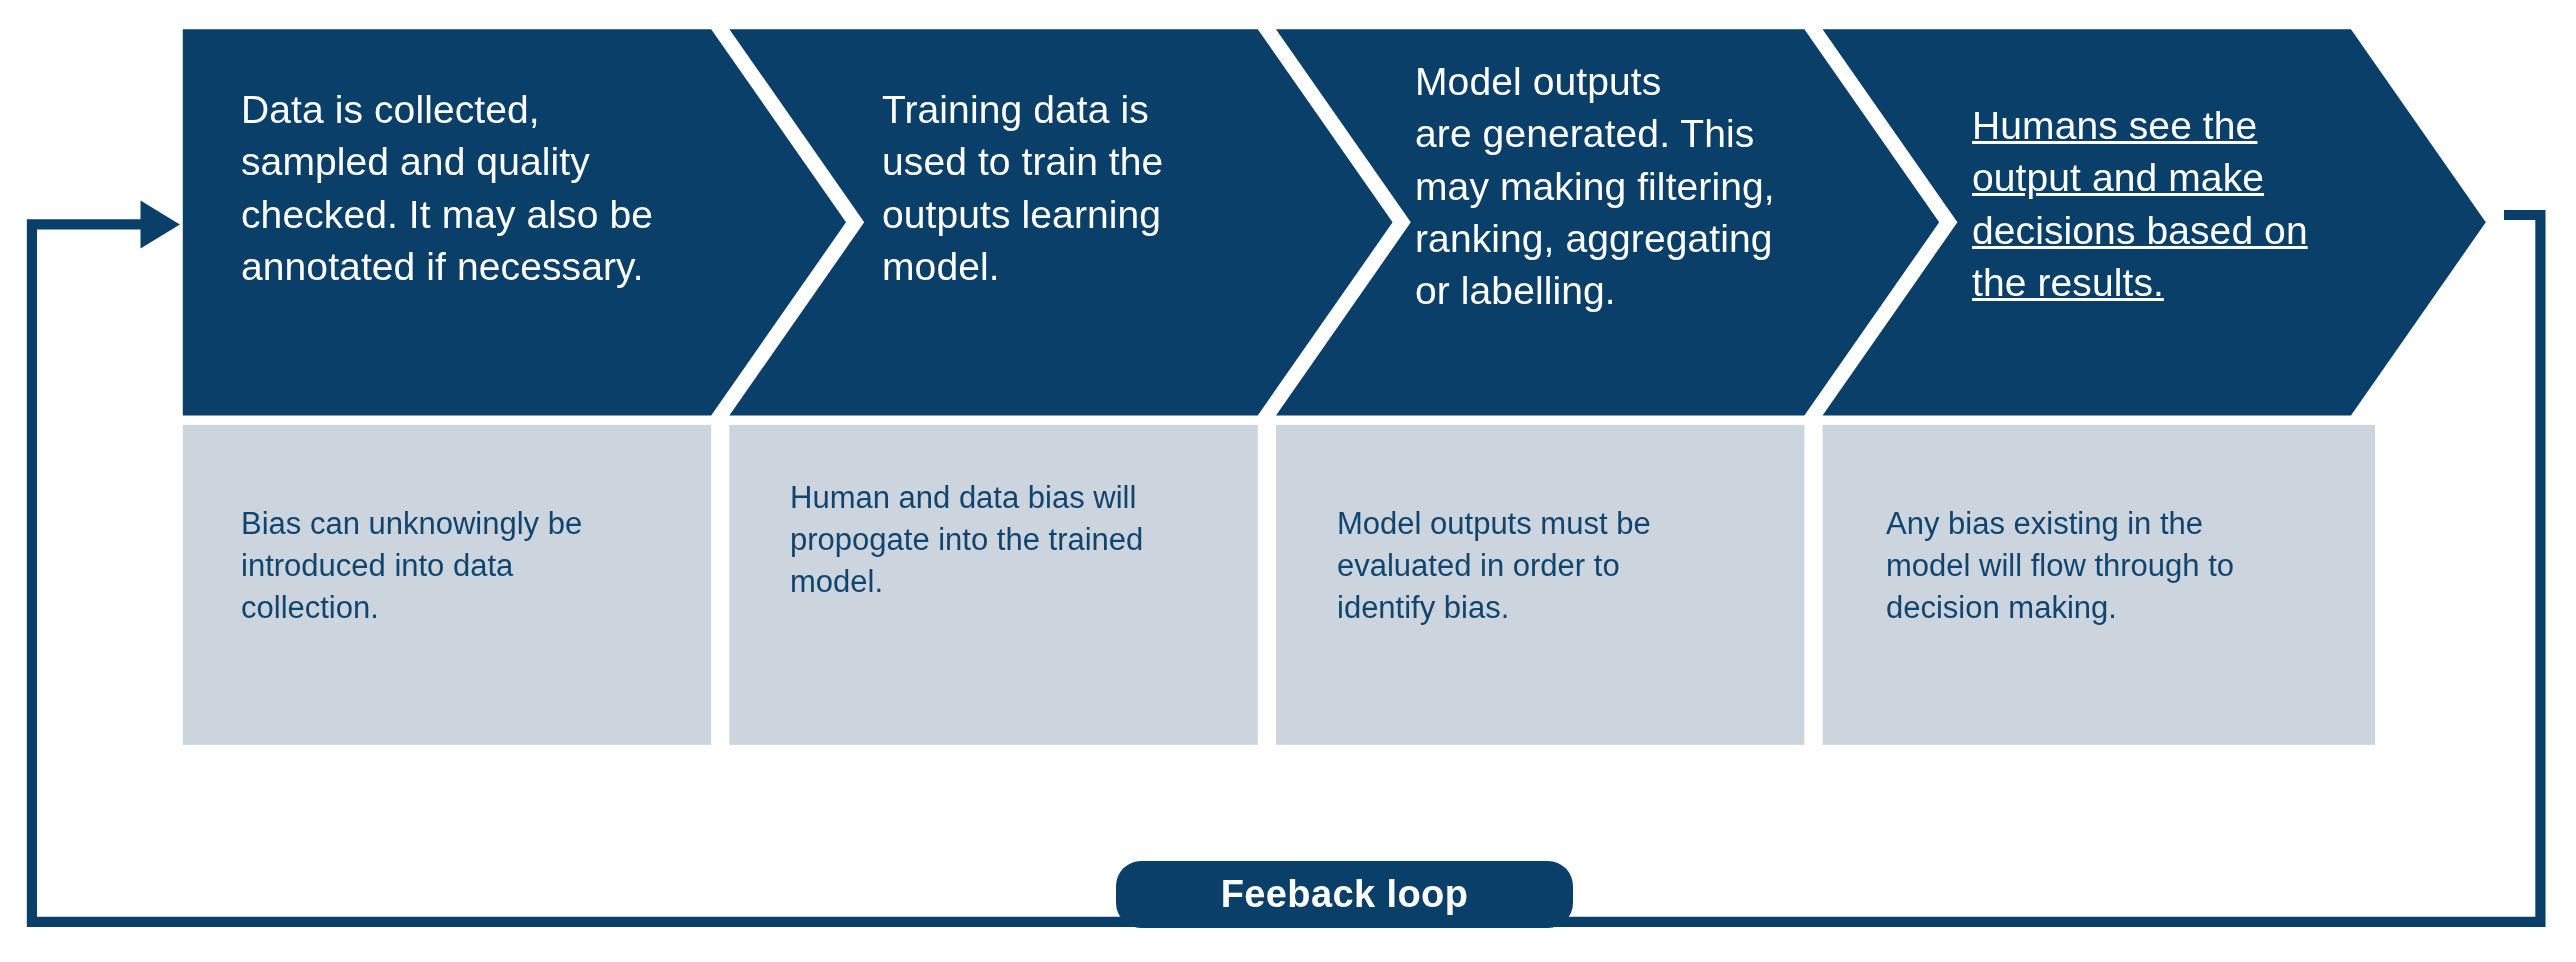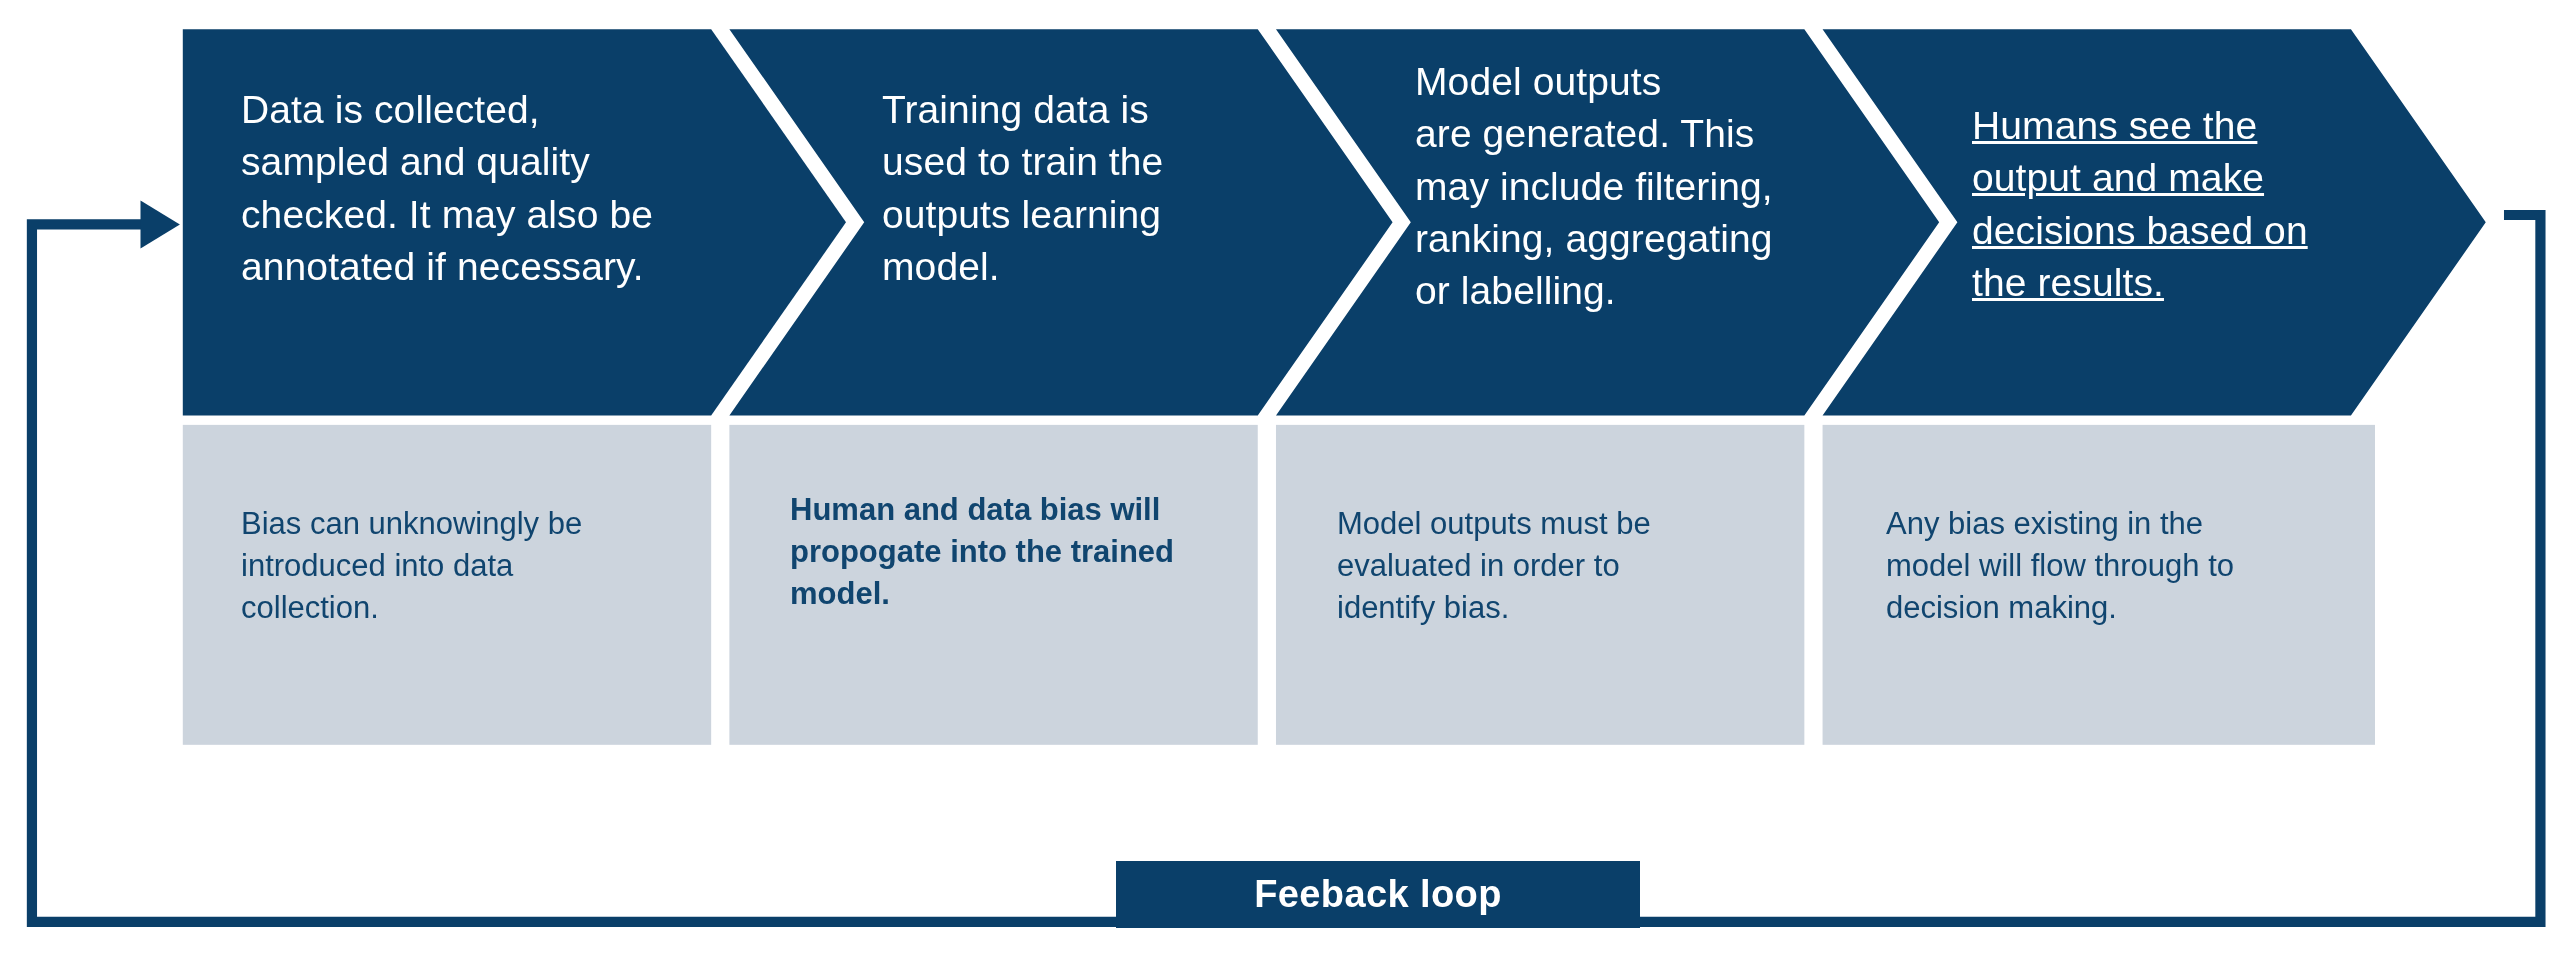--- a/index.html
+++ b/index.html
@@ -63,23 +63,24 @@
     text-align: center;
     width: 100%;
     top: 0;
     line-height: 67px;
     font-family: "Liberation Sans", sans-serif;
   }
   .fb-box {
     position: absolute;
     left: 1116px;
     top: 861px;
-    width: 524px;
+    width: 457px;
     height: 67px;
     background: #0A3F69;
+    border-radius: 25px;
   }
 </style>
 </head>
 <body>
 
 <div id="diagram-root">
 
   <svg class="svg-layer" viewBox="0 0 3533 1320" xmlns="http://www.w3.org/2000/svg">
 
     <rect x="250" y="583" width="725" height="439" fill="#CCD4DD"></rect>
@@ -106,34 +107,34 @@
 checked. It may also be
 annotated if necessary.</div>
 
   <div class="chev-text" style="left:882px; top:84px; width:467px;">Training data is
 used to train the
 outputs learning
 model.</div>
 
   <div class="chev-text" style="left:1415px; top:56px; width:481px;">Model outputs
 are generated. This
-may include filtering,
+may making filtering,
 ranking, aggregating
 or labelling.</div>
 
   <div class="chev-text" style="left:1972px; top:100px; width:481px;text-decoration:underline;">Humans see the
 output and make
 decisions based on
 the results.</div>
 
   <div class="panel-text" style="left:225px; top:503px; width:467px;">Bias can unknowingly be
 introduced into data
 collection.</div>
 
-  <div class="panel-text" style="left:774px; top:489px; width:481px;font-weight:bold;">Human and data bias will
+  <div class="panel-text" style="left:774px; top:477px; width:481px;">Human and data bias will
 propogate into the trained
 model.</div>
 
   <div class="panel-text" style="left:1870px; top:503px; width:496px;">Any bias existing in the
 model will flow through to
 decision making.</div>
 
   <div class="panel-text" style="left:1321px; top:503px; width:467px;">Model outputs must be
 evaluated in order to
 identify bias.</div>

